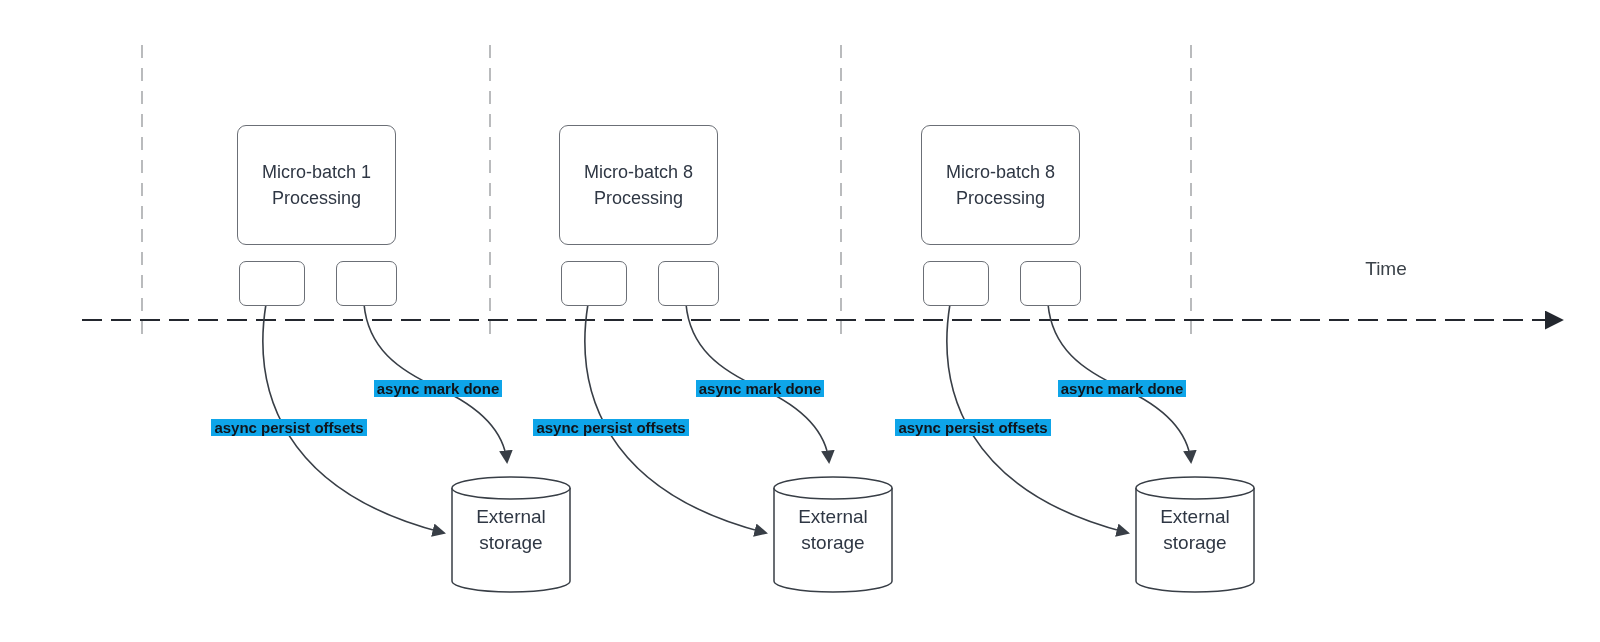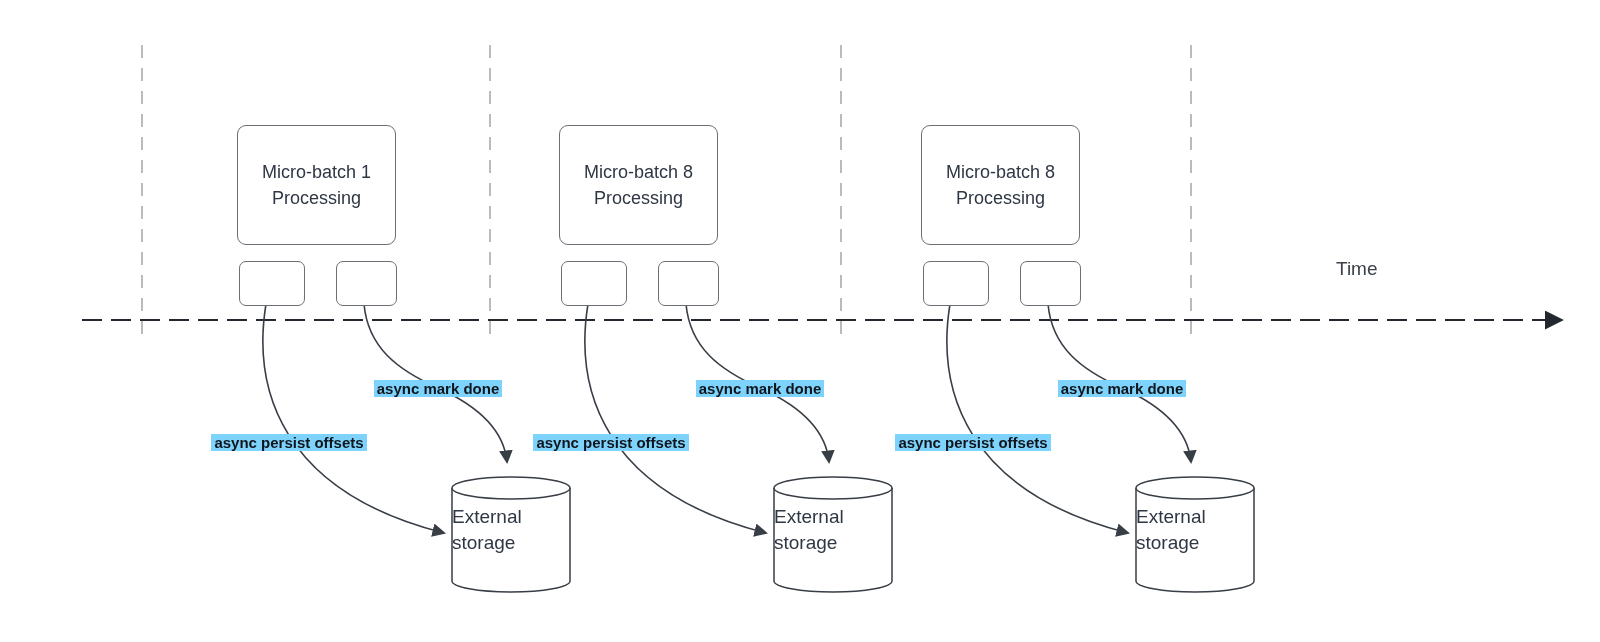--- a/index.html
+++ b/index.html
@@ -29,30 +29,30 @@
   .chip{
     position:absolute; top:261px; height:43px; background:#ffffff;
     border:1.5px solid var(--c-border); border-radius:7px;
   }
   .chip-a{left:calc(239px + var(--dx)); width:64px;}
   .chip-b{left:calc(336px + var(--dx)); width:59px;}
   .flow-label{
     position:absolute; width:190px; text-align:center;
     font-size:15px; font-weight:bold; color:var(--c-label); line-height:17px;
   }
-  .flow-label > span{background:#7dd3fc; padding:0 3px;}
-  .label-persist{left:calc(194px + var(--dx)); top:419px;margin-top:15px;}
+  .flow-label > span{background:#0ea5e9; padding:0 3px;}
+  .label-persist{left:calc(194px + var(--dx)); top:419px;}
   .label-done{left:calc(343px + var(--dx)); top:380px;}
   .storage-text{
     position:absolute; left:calc(452px + var(--dx)); top:504px; width:118px;
-    font-size:19px; line-height:26px; color:var(--c-text);
+    text-align:center; font-size:19px; line-height:26px; color:var(--c-text);
   }
   .storage-text span{display:block;}
   .time-label{
-    position:absolute; left:1336px; top:258px; width:100px; text-align:left;
+    position:absolute; left:1336px; top:258px; width:100px; text-align:center;
     font-size:19px; color:var(--c-time);
   }
 </style>
 </head>
 <body>
 
 <div class="canvas">
 
   <svg class="lines-layer" width="1600" height="642" viewBox="0 0 1600 642">
     <defs>

